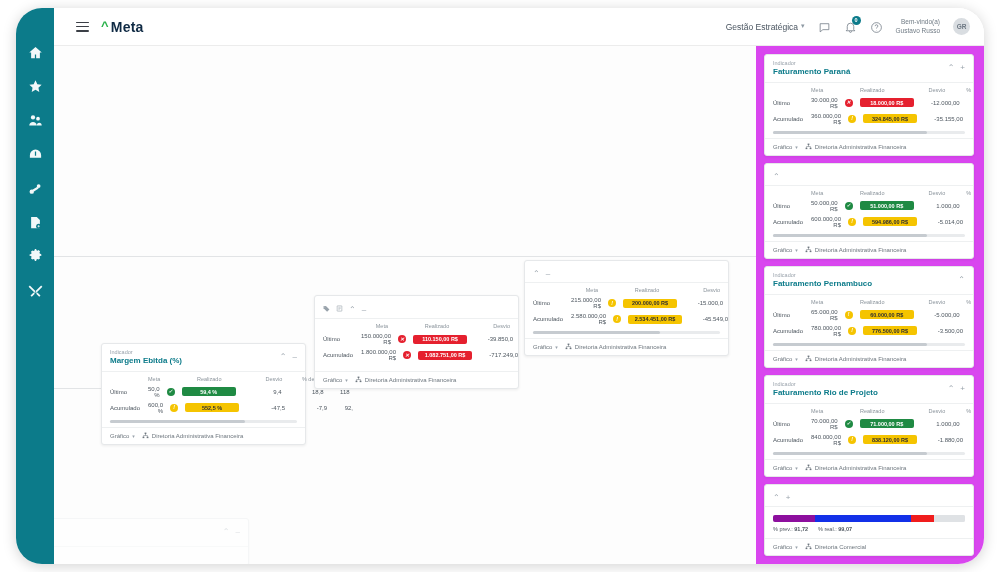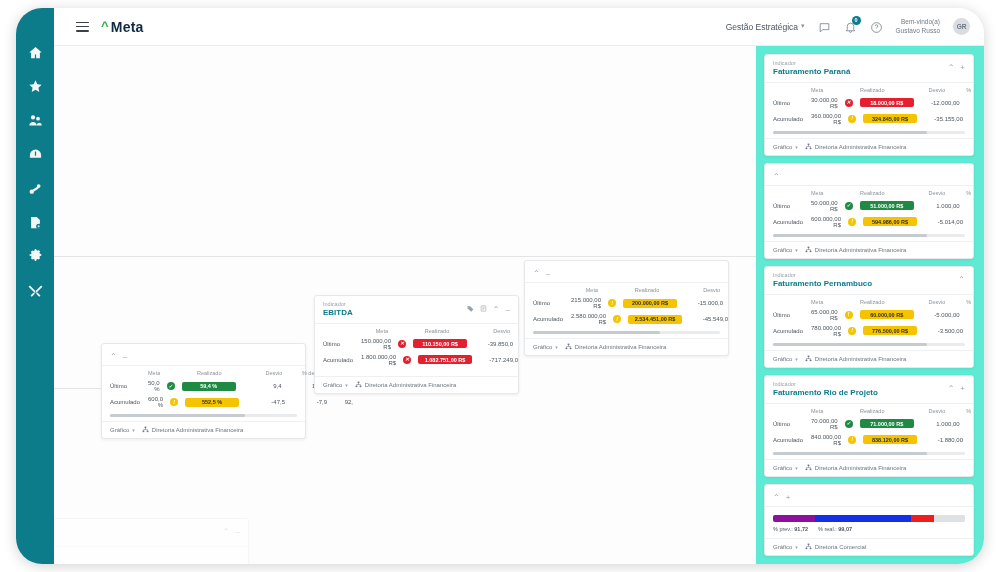--- a/index.html
+++ b/index.html
@@ -103,21 +103,21 @@
     background: #d9dde1; color: #6d7883;
     font-size: 6.5px; font-weight: bold;
     display: flex; align-items: center; justify-content: center;
     cursor: pointer;
   }
   
   .rightcol {
     position: absolute;
     right: 0; top: 38px;
     width: 228px; bottom: 0;
-    background: #5eead4;
+    background: #d946ef;
     padding: 8px 10px 0 8px;
     overflow: hidden;
     z-index: 20;
   }
   
   .card {
     background: #ffffff;
     border: 1px solid #e6e8ea;
     border-radius: 3px;
     box-shadow: 0 1px 3px rgba(0,0,0,.07);
@@ -310,20 +310,24 @@
           <div class="card-actions">
             <span class="act">⌃</span>
             <span class="act">–</span>
           </div>
         </div>
         <div class="tbl" style="height:18px;"></div>
       </div>
 
       <div class="float card" id="card-margem">
         <div class="card-head">
+          <div class="card-titles">
+            <div class="card-kicker">Indicador</div>
+            <div class="card-title">Margem Ebitda (%)</div>
+          </div>
           <div class="card-actions">
             <span class="act">⌃</span>
             <span class="act">–</span>
           </div>
         </div>
         <div class="tbl">
           <div class="trow head">
             <span class="c-label"></span>
             <span class="c-meta">Meta</span>
             <span class="c-ic"></span>
@@ -366,24 +370,20 @@
                   <rect x="16" y="16" width="6" height="5"></rect>
                   <path d="M11 7v4H5v5h2v-3h10v3h2v-5h-6V7z"></path>
                 </svg></span>
             <span>Diretoria Administrativa Financeira</span>
           </span>
         </div>
       </div>
 
       <div class="float card" id="card-ebitda">
         <div class="card-head">
-          <div class="card-titles">
-            <div class="card-kicker">Indicador</div>
-            <div class="card-title">EBITDA</div>
-          </div>
           <div class="card-actions">
             <span class="act"><svg viewBox="0 0 24 24">
                   <path d="M2 11V3h8l12 12-8 8z"></path>
                   <circle cx="6.5" cy="6.5" r="1.4" fill="#fff"></circle>
                 </svg></span>
             <span class="act"><svg viewBox="0 0 24 24">
                   <rect x="4" y="3" width="16" height="18" rx="1" fill="none" stroke="#98a2ab" stroke-width="2"></rect>
                   <path d="M8 8h8M8 12h8M8 16h5" stroke="#98a2ab" stroke-width="1.6"></path>
                 </svg></span>
             <span class="act">⌃</span>

